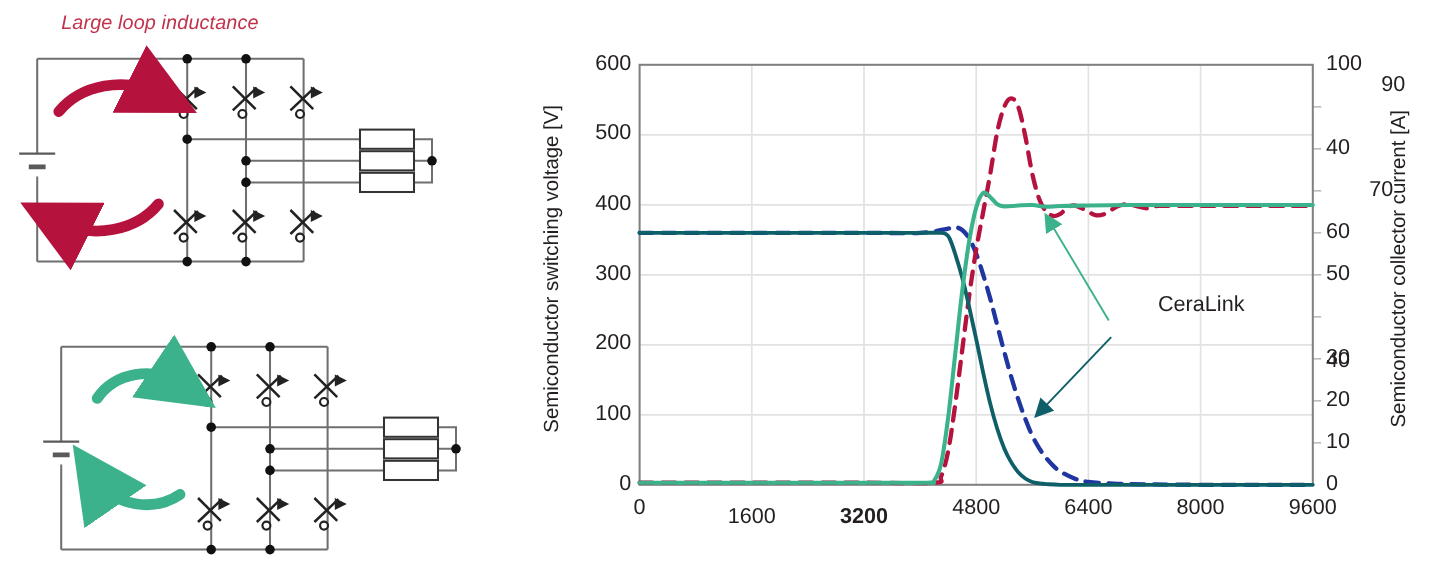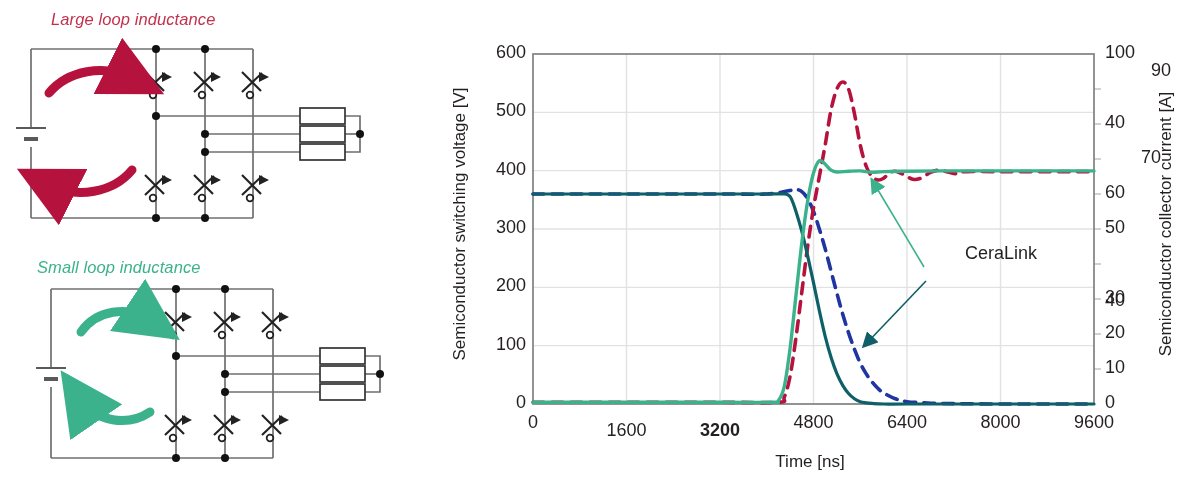--- a/index.html
+++ b/index.html
@@ -29,21 +29,20 @@
   .annot{position:absolute;font-size:18px;color:#231f20;white-space:nowrap;margin-left:32px;}
 </style>
 </head>
 <body>
 
 <div class="root">
 
   <div class="diagram-panel">
 
     <div class="diag-title t-large">Large loop inductance</div>
-    <div class="diag-title t-small">Small loop inductance</div>
 
     <svg class="svgwrap" width="420" height="487" viewBox="0 0 420 487">
       <defs>
 
         <g id="sw">
           <line x1="-11" y1="-11" x2="8" y2="8" stroke="#222" stroke-width="2.1"></line>
           <line x1="-11" y1="9" x2="9" y2="-10" stroke="#222" stroke-width="2.1"></line>
           <polygon points="6,-11 16,-6 6,-1" fill="#222"></polygon>
           <circle cx="-3" cy="12" r="3.3" fill="#fff" stroke="#222" stroke-width="1.8"></circle>
         </g>
@@ -162,21 +161,20 @@
           <path d="M126 172 A48 44 0 0 1 57 160" stroke="#3cb28c" stroke-width="9" fill="none" stroke-linecap="round" marker-end="url(#ar-grn)"></path>
         </g>
       </g>
     </svg>
   </div>
 
   <div class="chart-panel">
 
     <div class="axis-title ytitle-left">Semiconductor switching voltage [V]</div>
     <div class="axis-title ytitle-right">Semiconductor collector current [A]</div>
-    <div class="axis-title xtitle">Time [ns]</div>
 
     <svg id="plot" width="780" height="487" viewBox="0 0 780 487">
       <defs>
         <marker id="tip-grn" markerWidth="10" markerHeight="10" refX="8" refY="5" orient="auto">
             <polygon points="0,0 10,5 0,10" fill="#3cb28c"></polygon>
           </marker>
         <marker id="tip-tl" markerWidth="10" markerHeight="10" refX="8" refY="5" orient="auto">
             <polygon points="0,0 10,5 0,10" fill="#0f5f68"></polygon>
           </marker>
       </defs>

